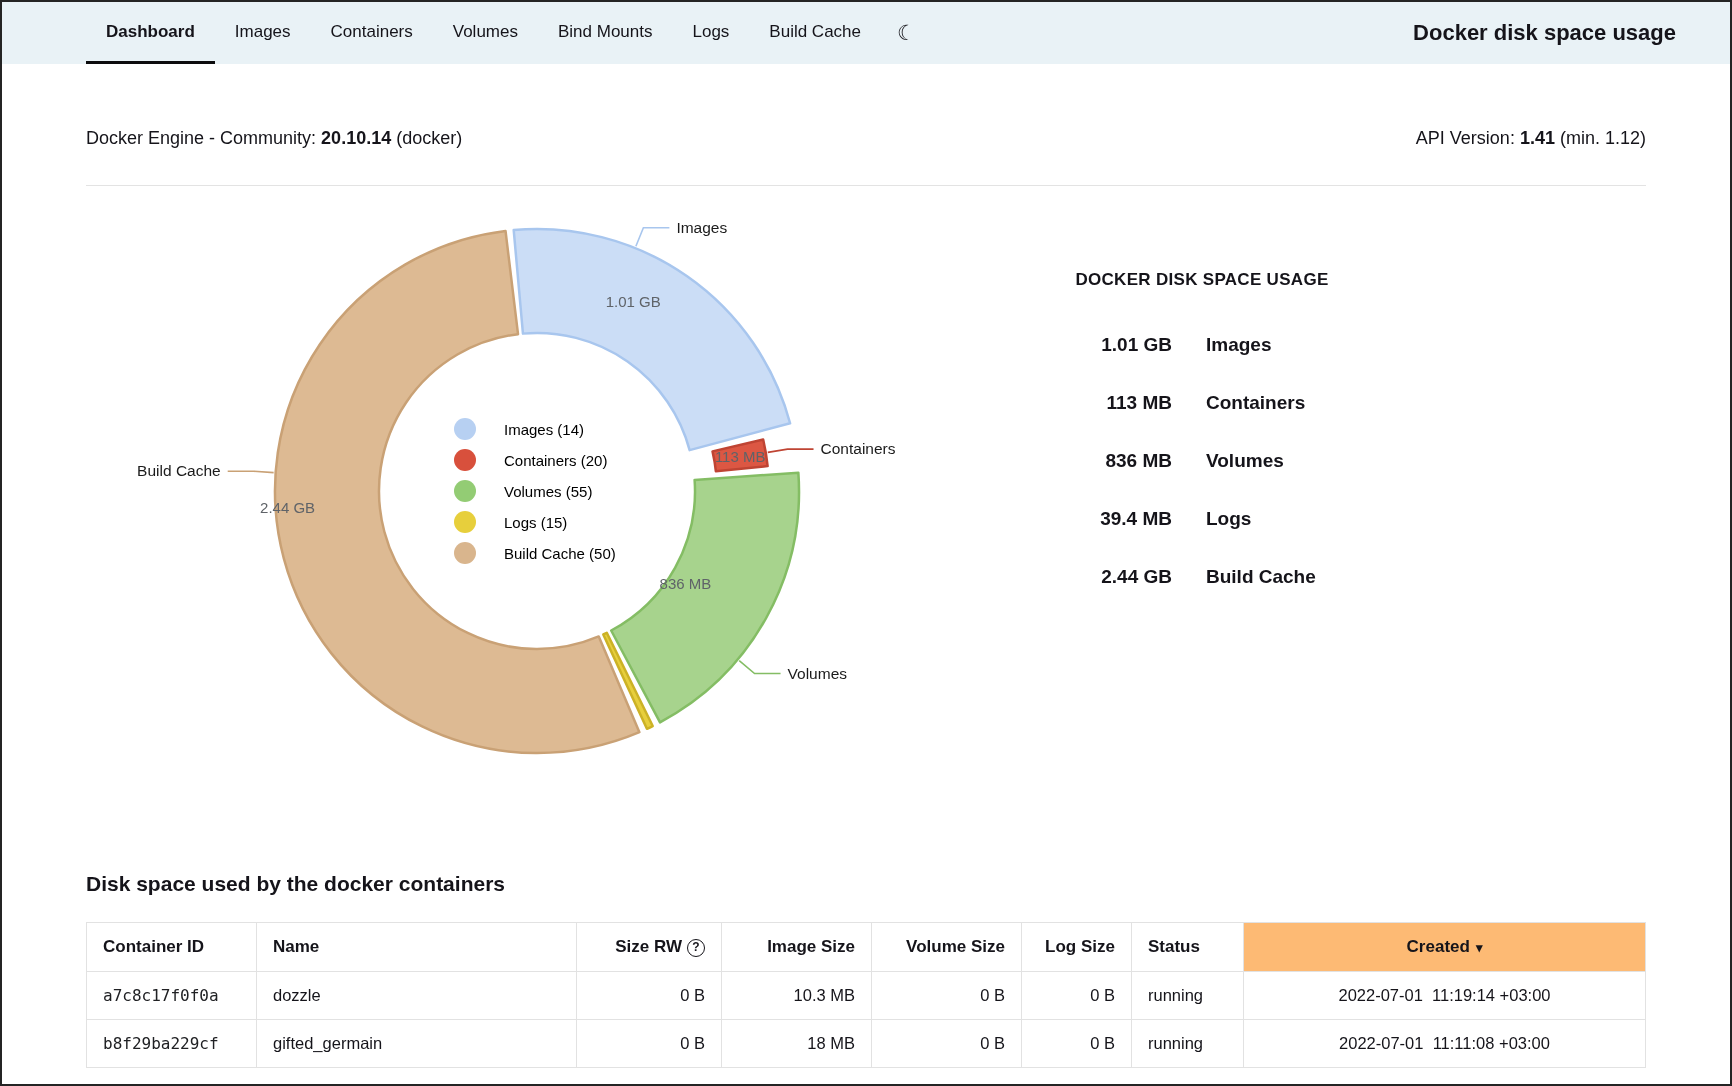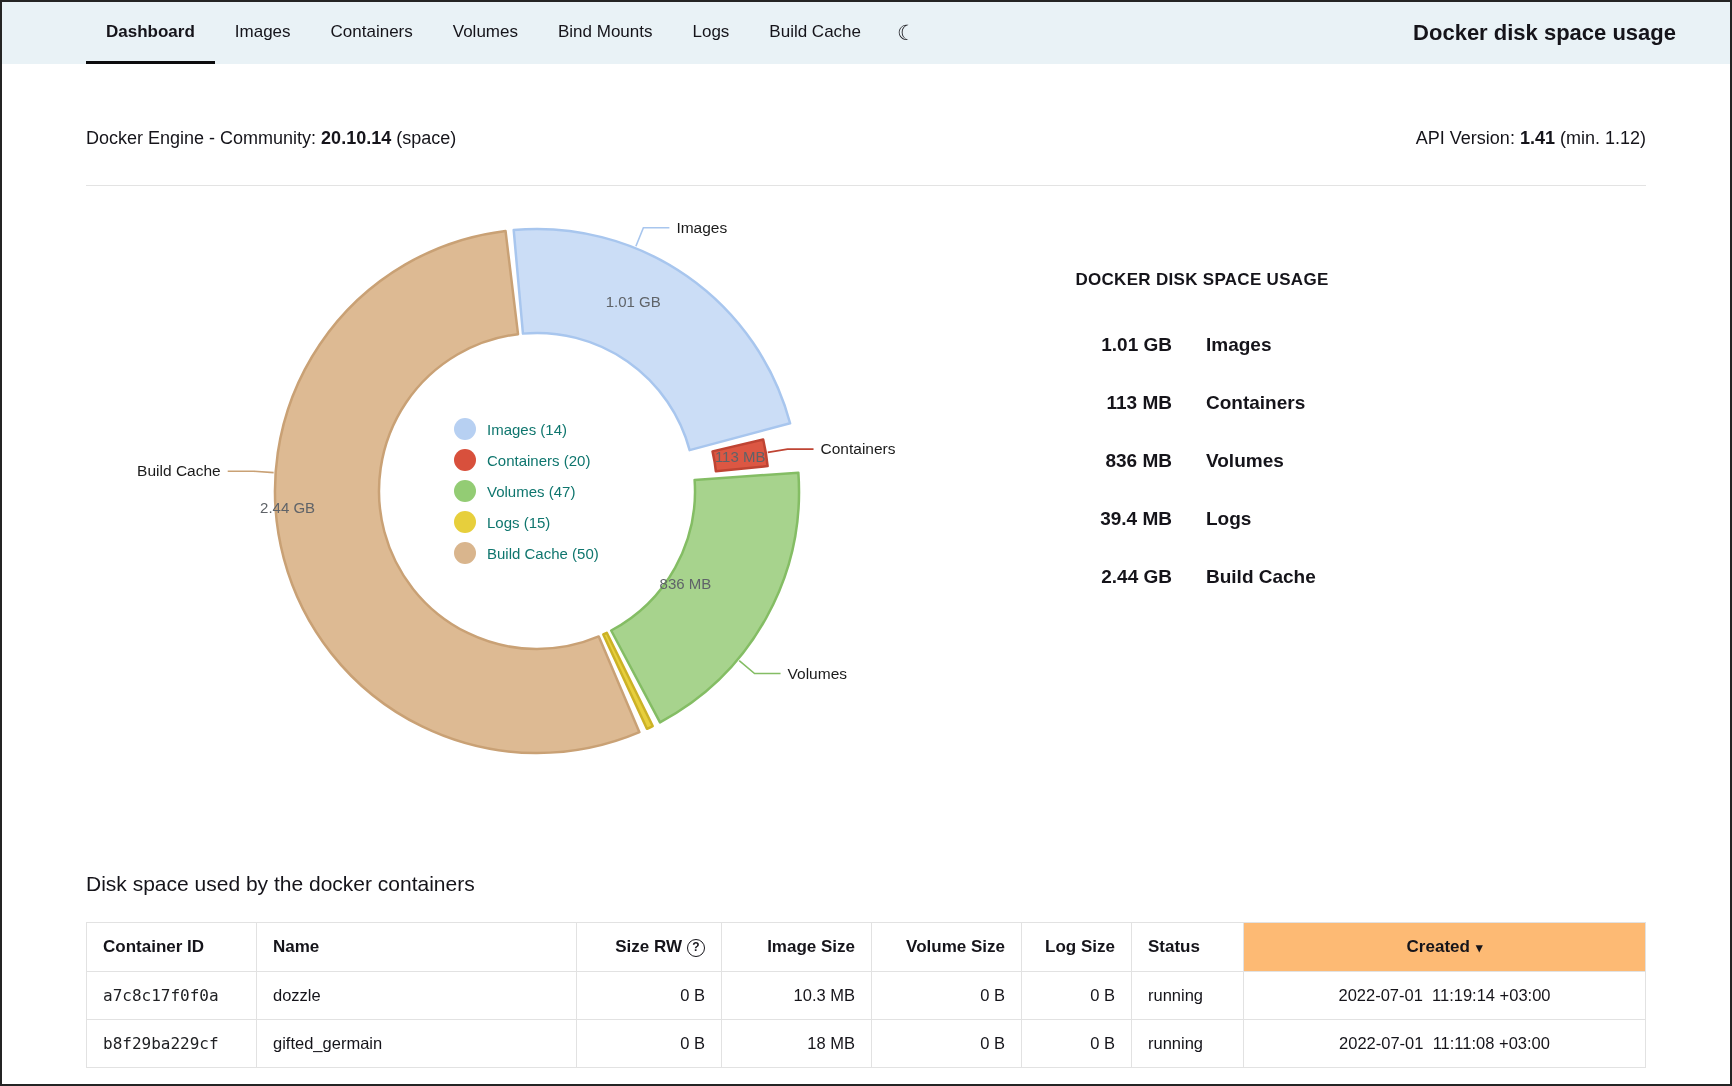--- a/index.html
+++ b/index.html
@@ -55,41 +55,41 @@
   .divider { border-top: 1px solid #e3e3e3; margin: 36px 84px 0; }
 
   
   .chart-section { position: relative; height: 640px; }
   #donut { position: absolute; left: 90px; top: 14px; }
   #donut text { font-family: "Liberation Sans", sans-serif; }
 
   .legend { position: absolute; left: 452px; top: 232px; }
   .legend-item {
     display: flex; align-items: center;
-    gap: 11px; margin-bottom: 9px;
-    font-size: 15px; color: #0f766e; cursor: pointer;
+    gap: 28px; margin-bottom: 9px;
+    font-size: 15px; color: #000000; cursor: pointer;
   }
   .legend-dot { width: 22px; height: 22px; border-radius: 50%; flex: 0 0 auto; }
 
   .summary { position: absolute; left: 985px; top: 84px; width: 430px; }
   .summary-heading {
     text-align: center; font-size: 17px; font-weight: 700; letter-spacing: .3px;
   }
   .summary-total {
     text-align: center; font-size: 64px; font-weight: 600;
     margin-top: 10px; letter-spacing: -1px;
   }
   .summary-rows { margin-top: 44px; }
   .summary-row { display: flex; margin-bottom: 36px; font-size: 19px; font-weight: 700; }
   .sum-val { width: 185px; text-align: right; }
   .sum-label { margin-left: 34px; }
 
   
   .table-section { margin: 46px 84px 0; }
-  .table-heading { font-size: 21px; font-weight: 400; margin-bottom: 26px; }
+  .table-heading { font-size: 21px; font-weight: 700; margin-bottom: 26px; }
   table {
     width: 100%;
     border-collapse: collapse;
     font-size: 16.5px;
     border: 1px solid #dcdcdc;
     table-layout: fixed;
     padding-left: 28px;
   }
   th, td { border: 1px solid #e2e2e2; padding: 14px 16px; overflow: hidden; }
   th { font-size: 17px; font-weight: 700; background: #fff; cursor: pointer; }
@@ -125,21 +125,21 @@
         <span>☾</span>
       </div>
     </nav>
     <div class="app-title">Docker disk space usage</div>
   </header>
 
   <div class="engine-row">
     <div>
       <span>Docker Engine - Community:</span>
       <b>20.10.14</b>
-      <span>(space)</span>
+      <span>(docker)</span>
     </div>
     <div>
       <span>API Version:</span>
       <b>1.41</b>
       <span>(min. 1.12)</span>
     </div>
   </div>
   <div class="divider"></div>
 
   <section class="chart-section">
@@ -167,21 +167,21 @@
       <div class="legend-item">
         <span class="legend-dot" style="background: rgb(183, 208, 242);"></span>
         <span>Images (14)</span>
       </div>
       <div class="legend-item">
         <span class="legend-dot" style="background: rgb(216, 80, 60);"></span>
         <span>Containers (20)</span>
       </div>
       <div class="legend-item">
         <span class="legend-dot" style="background: rgb(147, 204, 116);"></span>
-        <span>Volumes (47)</span>
+        <span>Volumes (55)</span>
       </div>
       <div class="legend-item">
         <span class="legend-dot" style="background: rgb(231, 207, 60);"></span>
         <span>Logs (15)</span>
       </div>
       <div class="legend-item">
         <span class="legend-dot" style="background: rgb(217, 181, 141);"></span>
         <span>Build Cache (50)</span>
       </div>
     </div>

